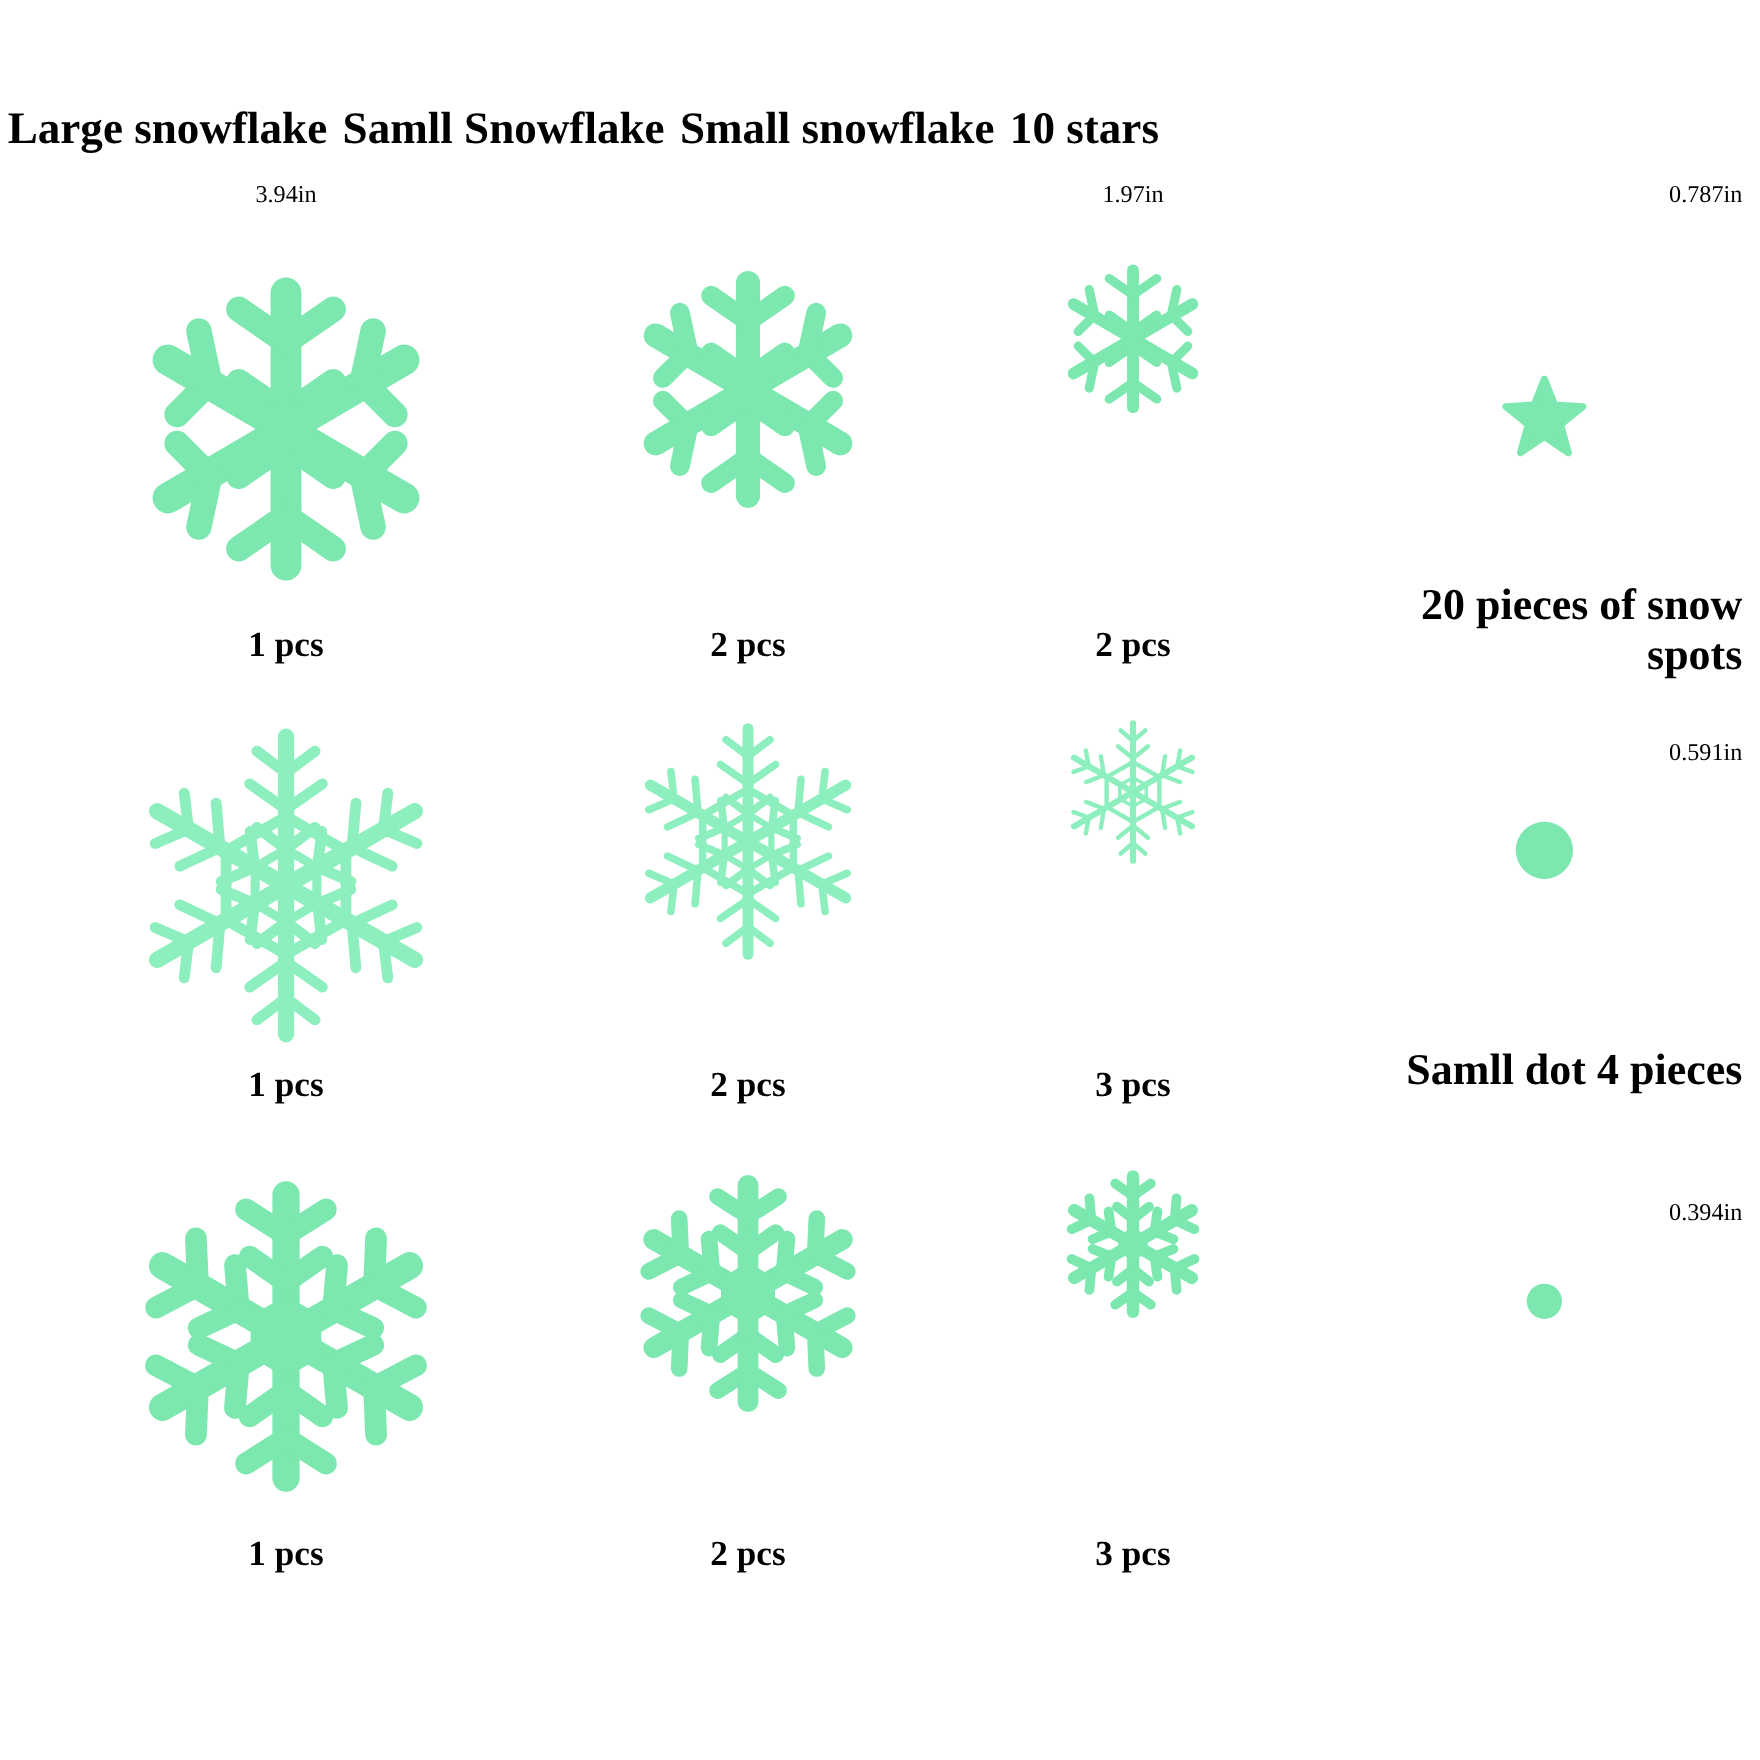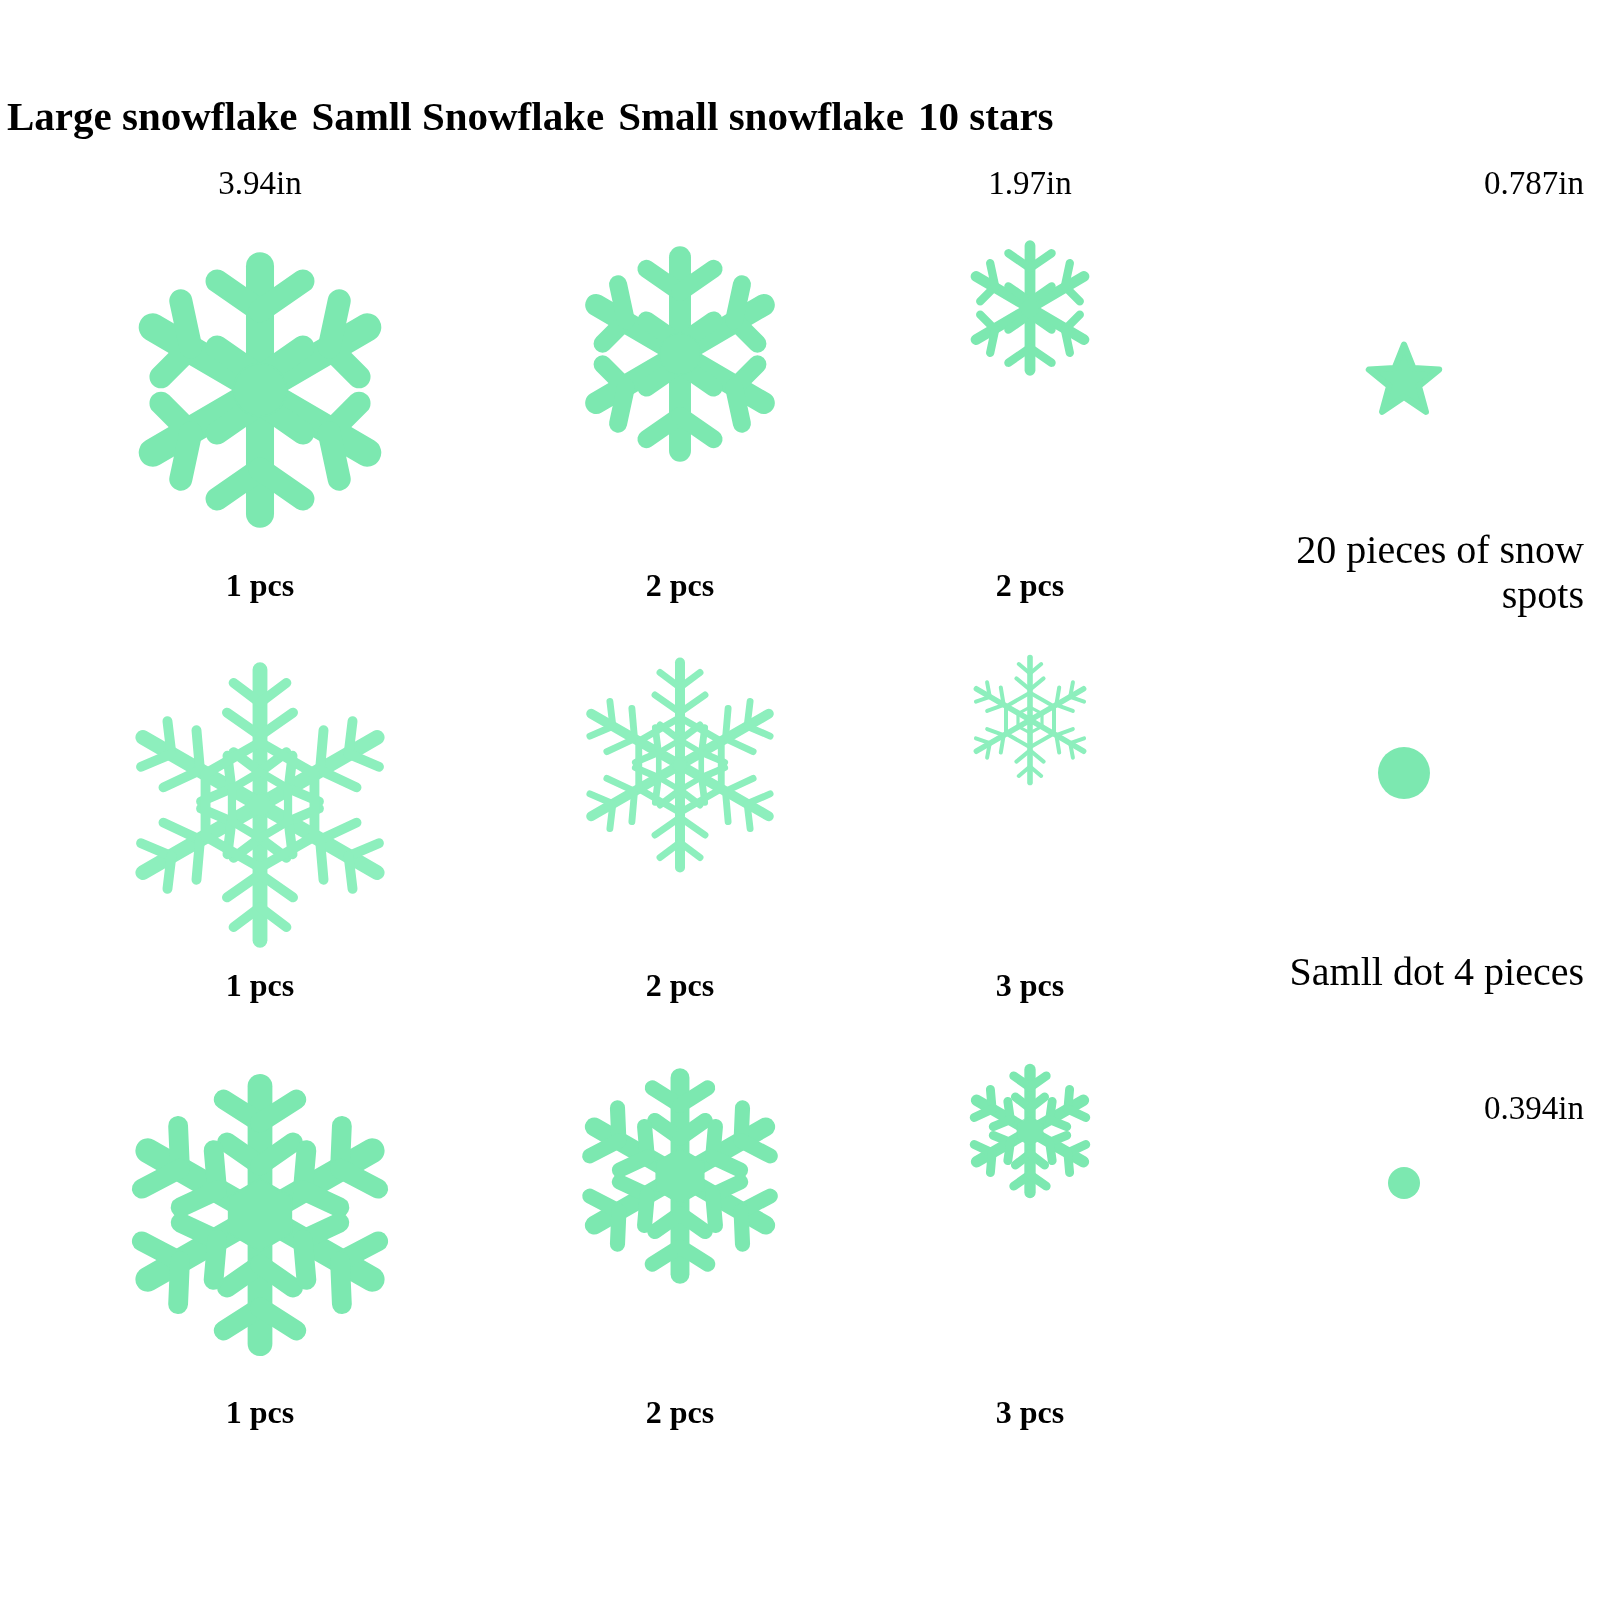--- a/index.html
+++ b/index.html
@@ -45,34 +45,34 @@
     position: absolute;
     text-align: center;
   }
   .col-1 { left: 60px;   width: 400px; }
   .col-2 { left: 500px;  width: 360px; }
   .col-3 { left = 0; }
   .col-3 { left: 880px;  width: 300px; }
   .col-4 { left: 1224px; width: 360px; text-align: right; }
 
   .size-label {
-    font-size: 33px;
+    font-size: 22px;
     font-weight: normal;
     margin: 0;
     line-height: 1.1;
   }
   .pcs-label {
     font-size: 32px;
     font-weight: bold;
     margin: 0;
     line-height: 1.1;
   }
   .block-title {
     font-size: 40px;
-    font-weight: normal;
+    font-weight: bold;
     line-height: 1.12;
     margin: 0;
   }
 
   .art {
     display: flex;
     align-items: center;
     justify-content: center;
   }
   .art svg { display: block; }
@@ -232,20 +232,23 @@
   <div class="col col-2 r1-pcs">
     <p class="pcs-label">2 pcs</p>
   </div>
   <div class="col col-3 r1-pcs">
     <p class="pcs-label">2 pcs</p>
   </div>
 
   <div class="col col-4 spots-title">
     <p class="block-title">20 pieces of snow spots</p>
   </div>
+  <div class="col col-4 spots-size">
+    <p class="size-label">0.591in</p>
+  </div>
   <div class="col col-4 spots-art art">
     <svg width="56" height="56" viewBox="0 0 56 56" aria-hidden="true">
       <circle cx="28" cy="28" r="26" fill="#7CE8B0"></circle>
     </svg>
   </div>
 
   <div class="col col-1 r2-art art">
     <svg width="370" height="330" viewBox="0 0 200 200" aria-hidden="true">
       <g fill="none" stroke="#8DEFBD" stroke-linecap="round" stroke-linejoin="round">
         <g stroke-width="9">

